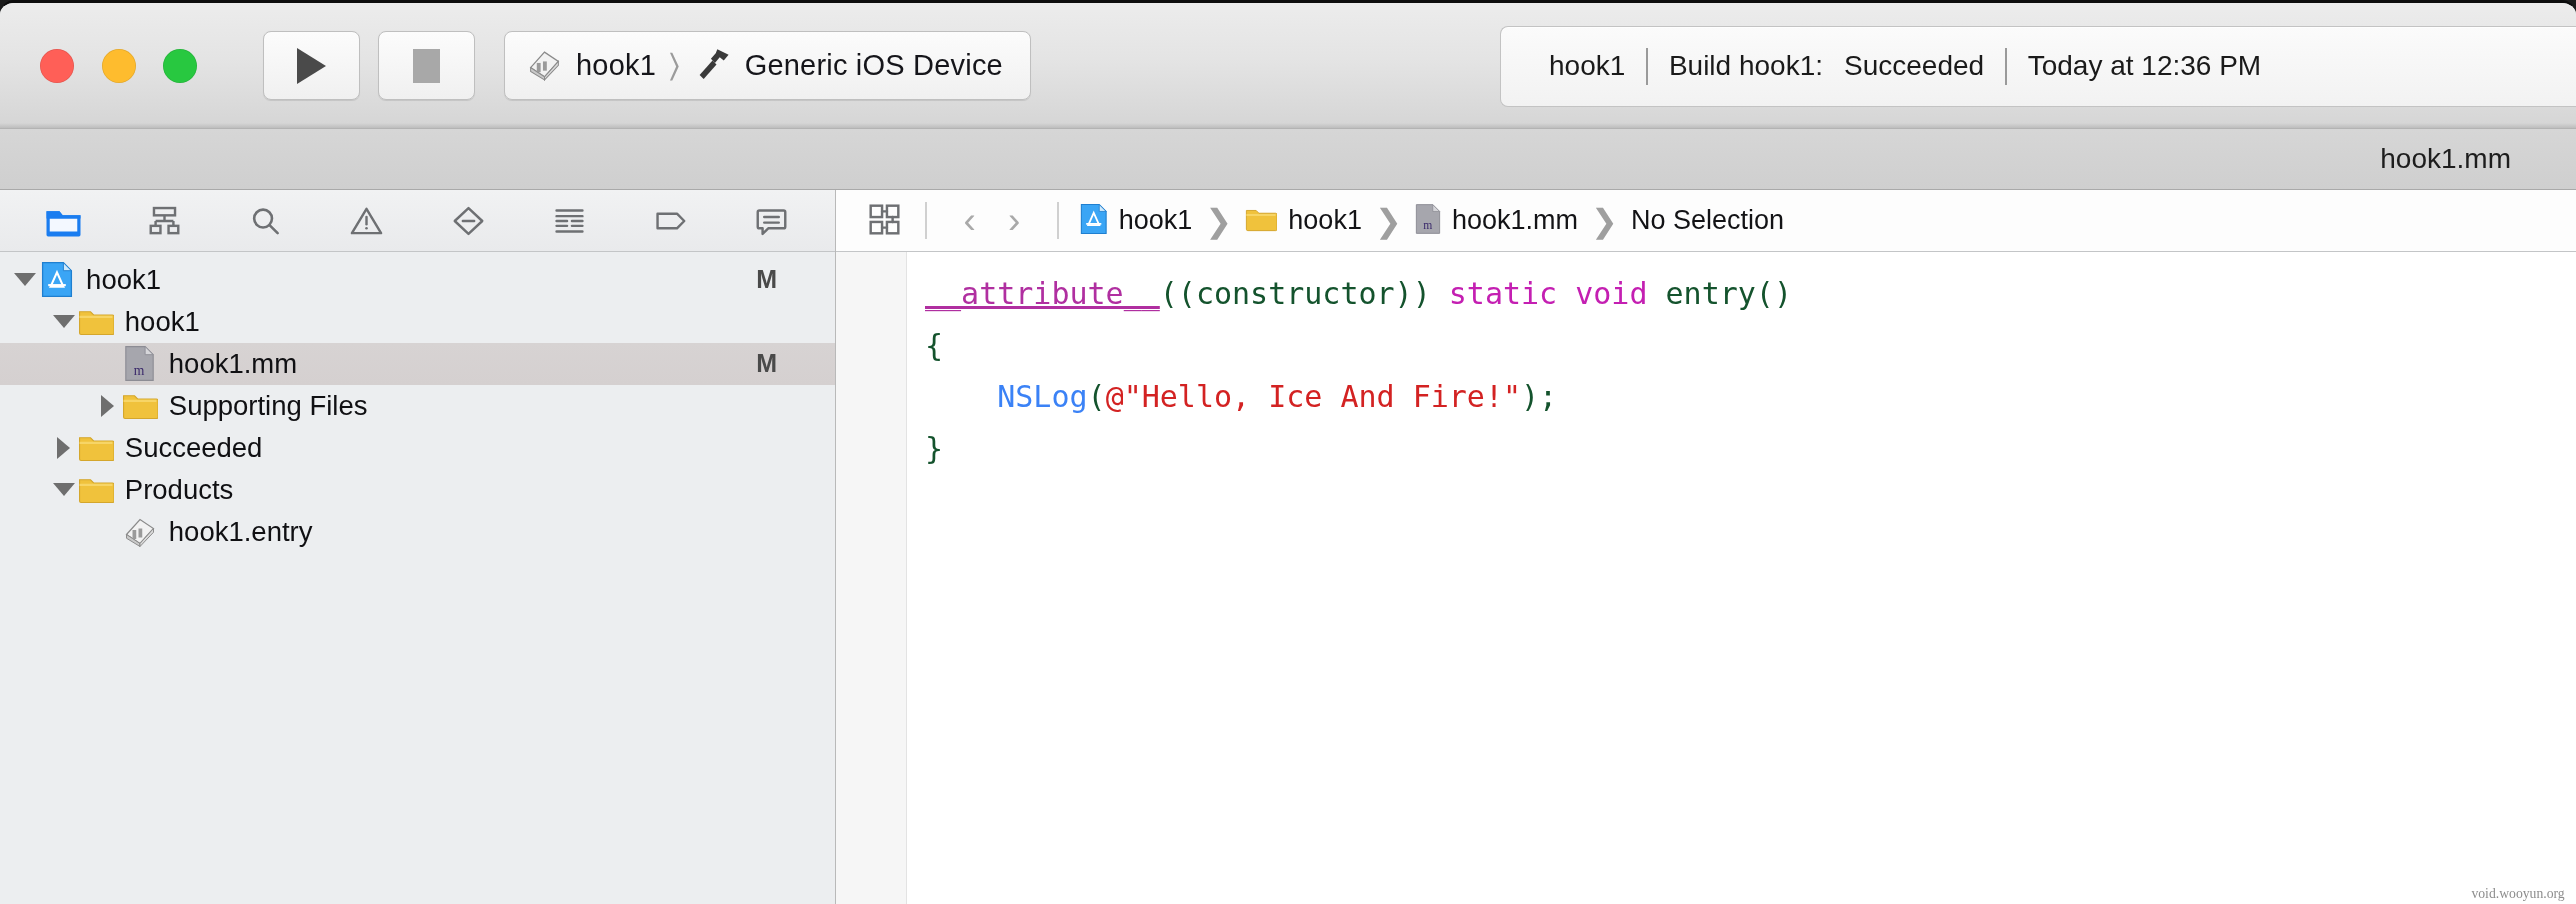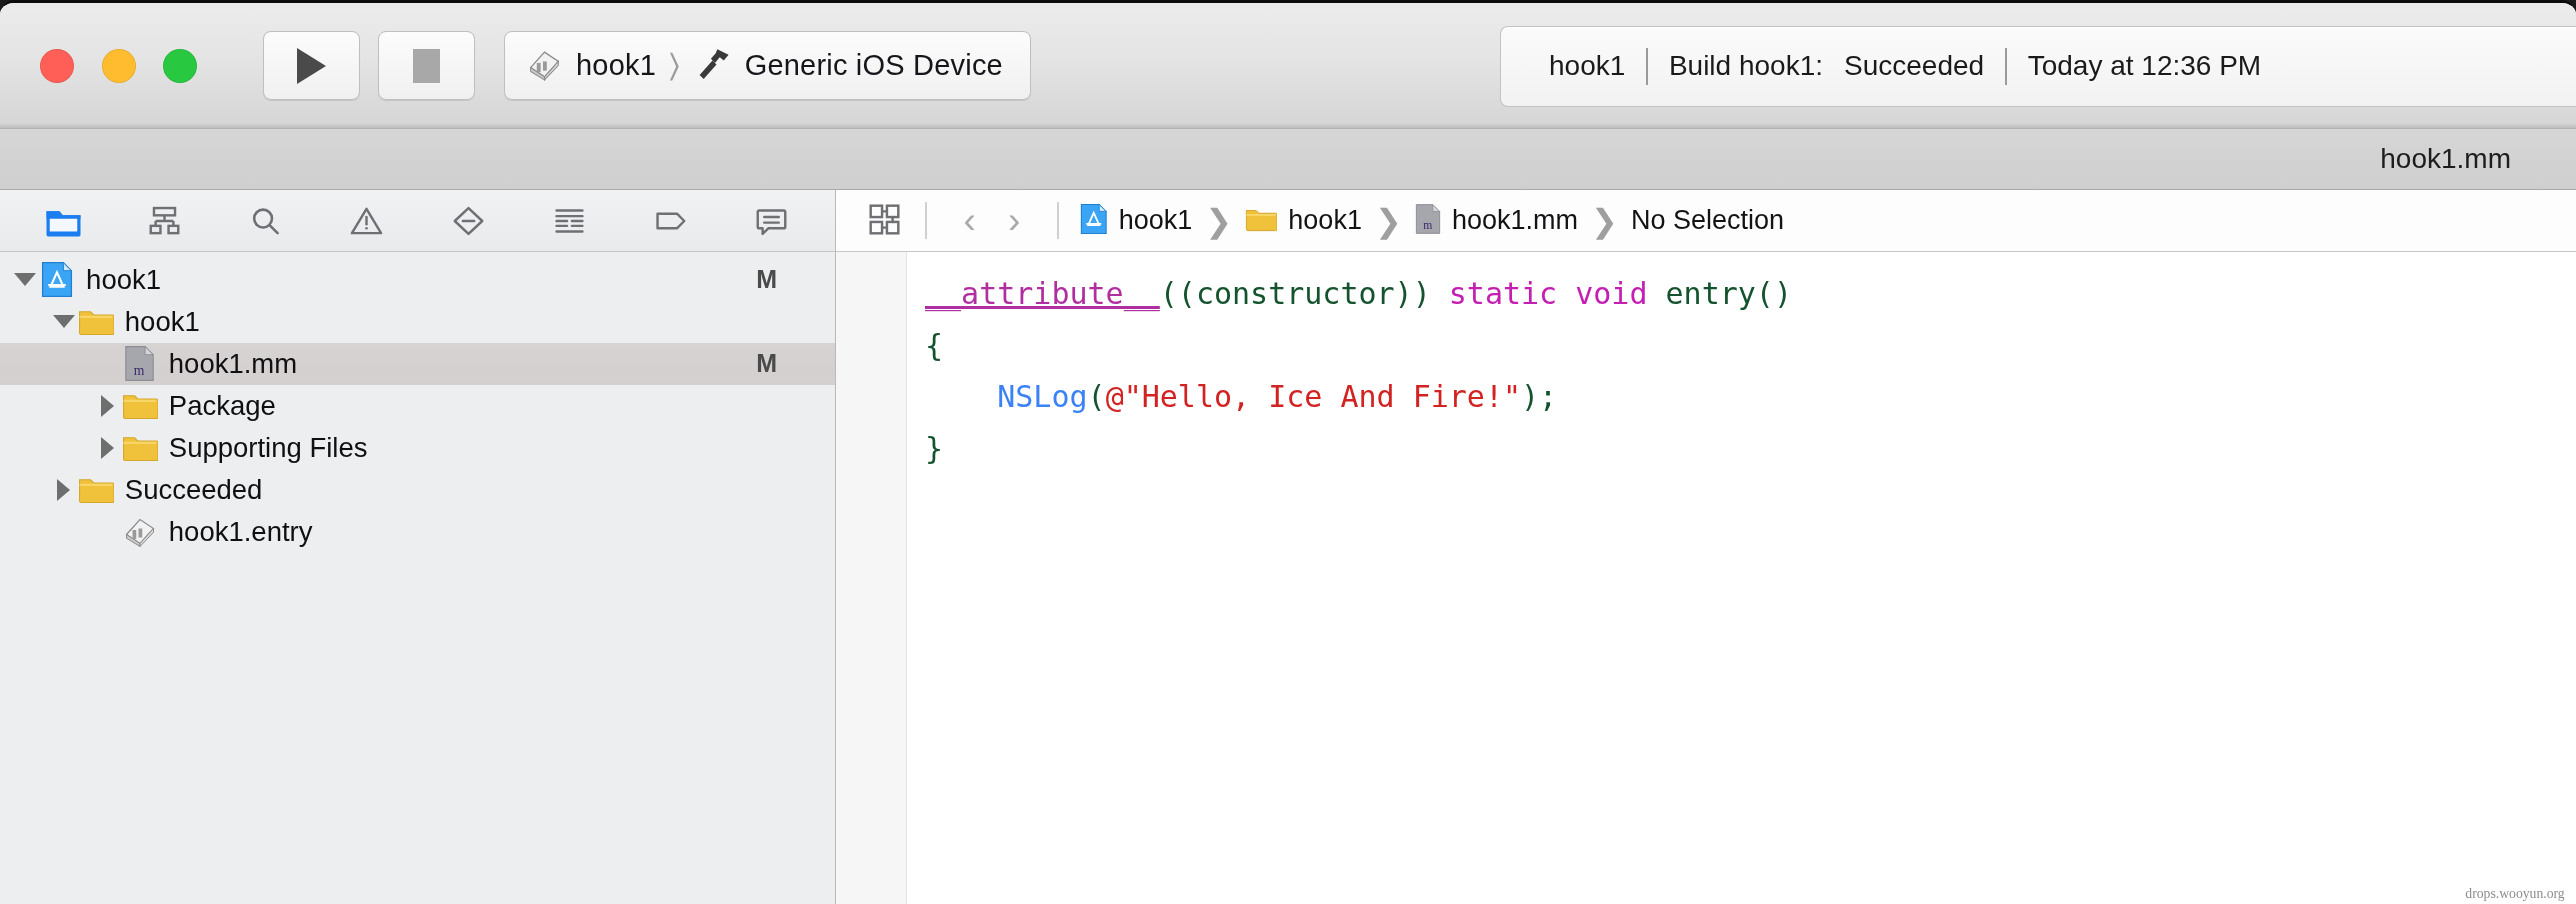--- a/index.html
+++ b/index.html
@@ -301,59 +301,59 @@
             <svg width="31" height="37" viewBox="0 0 38 46">
               <path d="M2 2 h24 l10 10 v32 H2 Z" fill="#a6a6ad" stroke="#8c8c94" stroke-width="1.4"></path>
               <path d="M26 2 l10 10 h-10 Z" fill="#d6d6da" stroke="#8c8c94" stroke-width="1.1"></path>
               <text x="12" y="37" font-family="Liberation Serif, serif" font-size="17" fill="#3b2a6b">m</text>
             </svg>
           </span>
           <span class="label">hook1.mm</span>
           <span class="badge-m">M</span>
         </div>
 
+
         <div class="row ind2">
           <span class="tw">
               <span class="tri-right"></span>
             </span>
           <span class="ficon">
             <svg width="37" height="32" viewBox="0 0 46 40">
               <path d="M2 7 h14 l4 4 h24 a2 2 0 0 1 2 2 v21 a2 2 0 0 1 -2 2 H4 a2 2 0 0 1 -2 -2 Z" fill="#f0c23c" stroke="#d4a62c" stroke-width="1.4"></path>
               <path d="M2 12 h42 v3 H2 Z" fill="#f7d566"></path>
             </svg>
           </span>
-          <span class="label">Package</span>
-        </div>
-
-        <div class="row ind2">
-          <span class="tw">
-              <span class="tri-right"></span>
-            </span>
-          <span class="ficon">
-            <svg width="37" height="32" viewBox="0 0 46 40">
-              <path d="M2 7 h14 l4 4 h24 a2 2 0 0 1 2 2 v21 a2 2 0 0 1 -2 2 H4 a2 2 0 0 1 -2 -2 Z" fill="#f0c23c" stroke="#d4a62c" stroke-width="1.4"></path>
-              <path d="M2 12 h42 v3 H2 Z" fill="#f7d566"></path>
-            </svg>
-          </span>
           <span class="label">Supporting Files</span>
         </div>
 
         <div class="row ind1">
           <span class="tw">
               <span class="tri-right"></span>
             </span>
           <span class="ficon">
             <svg width="37" height="32" viewBox="0 0 46 40">
               <path d="M2 7 h14 l4 4 h24 a2 2 0 0 1 2 2 v21 a2 2 0 0 1 -2 2 H4 a2 2 0 0 1 -2 -2 Z" fill="#f0c23c" stroke="#d4a62c" stroke-width="1.4"></path>
               <path d="M2 12 h42 v3 H2 Z" fill="#f7d566"></path>
             </svg>
           </span>
           <span class="label">Succeeded</span>
         </div>
 
+        <div class="row ind1">
+          <span class="tw">
+              <span class="tri-down"></span>
+            </span>
+          <span class="ficon">
+            <svg width="37" height="32" viewBox="0 0 46 40">
+              <path d="M2 7 h14 l4 4 h24 a2 2 0 0 1 2 2 v21 a2 2 0 0 1 -2 2 H4 a2 2 0 0 1 -2 -2 Z" fill="#f0c23c" stroke="#d4a62c" stroke-width="1.4"></path>
+              <path d="M2 12 h42 v3 H2 Z" fill="#f7d566"></path>
+            </svg>
+          </span>
+          <span class="label">Products</span>
+        </div>
 
         <div class="row ind3">
           <span class="tw spacer"></span>
           <span class="ficon">
             <svg width="37" height="37" viewBox="0 0 48 48">
               <polygon points="6,28 24,8 42,20 24,40" fill="#f2f2f2" stroke="#8a8a8a" stroke-width="1.6"></polygon>
               <polygon points="6,28 24,40 24,44 6,33" fill="#c9c9c9" stroke="#8a8a8a" stroke-width="1.3"></polygon>
               <polygon points="24,40 42,20 42,25 24,44" fill="#dcdcdc" stroke="#8a8a8a" stroke-width="1.3"></polygon>
               <rect x="14" y="22" width="5" height="12" fill="#9a9a9a"></rect>
               <rect x="22" y="20" width="5" height="12" fill="#9a9a9a"></rect>
@@ -421,18 +421,18 @@
         <span class="crumb">
           <span class="crumb-label">No Selection</span>
         </span>
       </div>
 
       <div class="code-area">
         <div class="gutter"></div>
         <div class="code" id="code-body"><div><span class="t-attr" style="text-decoration: underline;">__attribute__</span><span class="t-plain">((constructor)) </span><span class="t-kw">static void </span><span class="t-plain">entry()</span></div><div><span class="t-plain">{</span></div><div><span class="t-plain">    </span><span class="t-fn">NSLog</span><span class="t-plain">(</span><span class="t-str">@"Hello, Ice And Fire!"</span><span class="t-plain">);</span></div><div><span class="t-plain">}</span></div></div>
       </div>
 
-      <span class="watermark">drops.wooyun.org</span>
+      <span class="watermark">void.wooyun.org</span>
     </div>
 
   </div>
 </div>
 
 
 </body></html>

